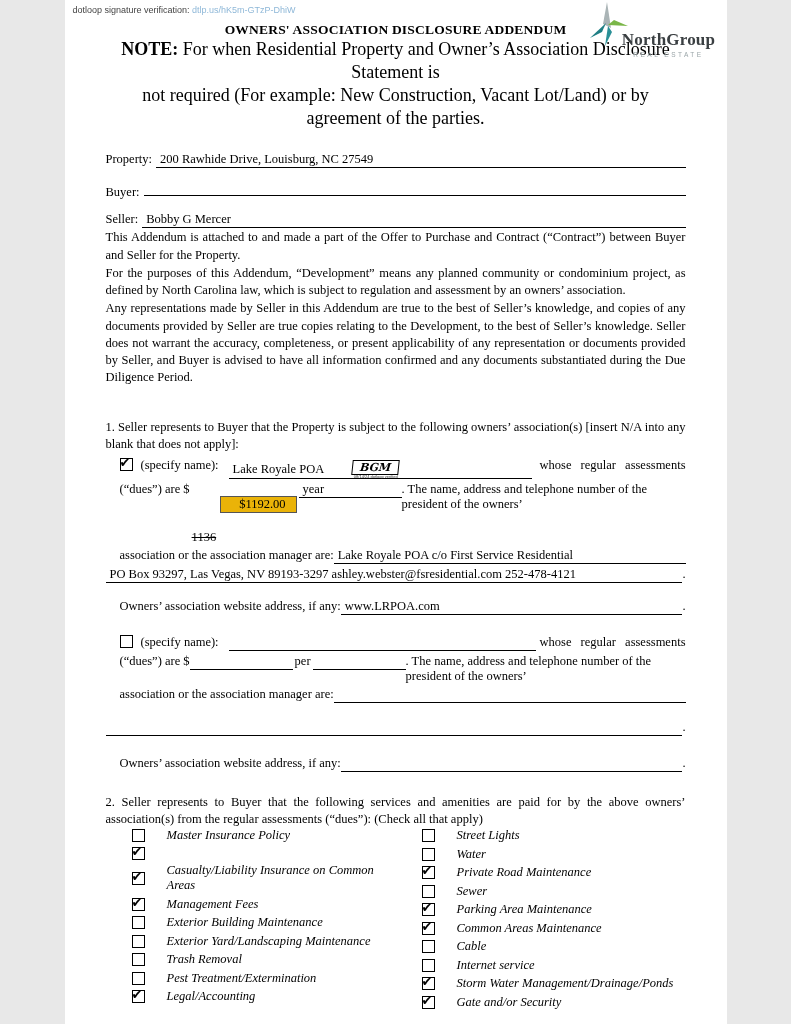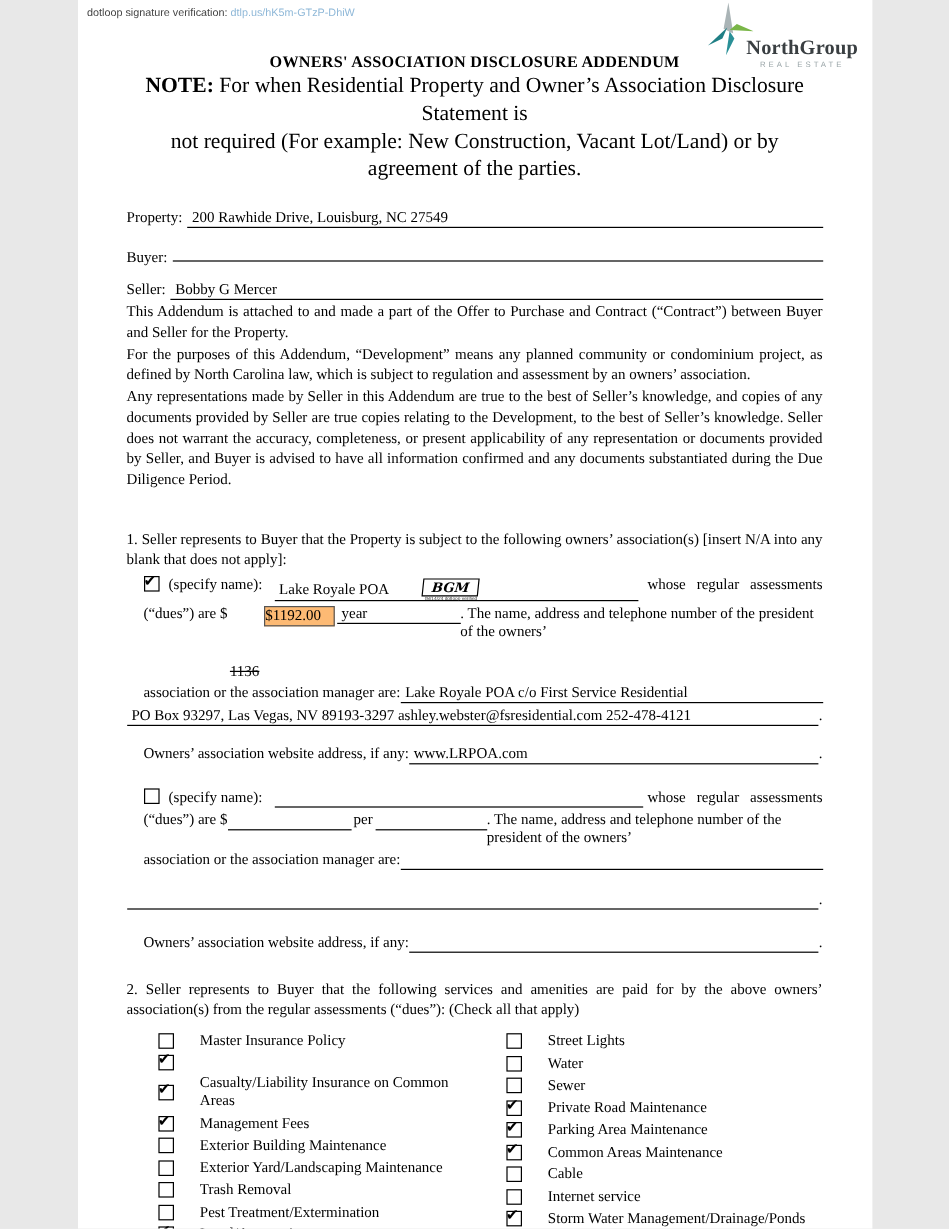--- a/index.html
+++ b/index.html
@@ -3,45 +3,45 @@
 <meta charset="utf-8">
 <style>
   html,body{margin:0;padding:0;background:#e8e8e8;}
   .page{width:662px;height:1024px;background:#fff;position:relative;margin:0 auto;
         font-family:"Liberation Serif",serif;font-size:12.5px;color:#000;overflow:hidden;}
   .content{padding:0 41px;}
   
   .dl-bar{font-family:"Liberation Sans",sans-serif;font-size:9px;color:#444;padding:5px 0 0 8px;}
   .dl-link{color:#8fb8d8;text-decoration:none;}
   
-  .hdr{ text-align:center; margin-top:28px; line-height:1.28;}
+  .hdr{ text-align:center; margin-top:6px; line-height:1.28;}
   .hdr-title{font-weight:bold;font-size:13.5px;letter-spacing:.2px;}
   .hdr-note{font-size:18px;text-align:center;}
   .logo{position:absolute;top:10px;right:14px;width:120px;text-align:center;}
   .logo-name{font-family:Liberation Serif, serif;font-size:17px;color:#3a3f42;font-weight:bold;letter-spacing:.2px;}
   .logo-tag{font-family:"Liberation Sans",sans-serif;font-size:6.5px;color:#9aa5a8;letter-spacing:2.5px;margin-top:1px;}
   .logo-row{display:flex;align-items:flex-end;justify-content:center;gap:0px;}
   
   .fld-row{display:flex;align-items:baseline;margin-top:12px;}
   .fld-label{white-space:nowrap;padding-right:4px;}
   .fill{border-bottom:1.2px solid #000;flex:1;min-height:15px;padding:0 4px;white-space:nowrap;}
   .para{ text-align:justify; line-height:1.38; margin-top:1px;}
   
   .cb{width:11px;height:11px;border:1.4px solid #000;display:inline-block;position:relative;flex:none;background:#fff;}
   .cb.checked::after{content:"\2714";position:absolute;top:-4px;left:-1px;font-size:13px;font-family:"DejaVu Sans",sans-serif;}
   .assoc{margin-left:14px;}
   .line{display:flex;align-items:flex-start;}
   .strike{text-decoration:line-through;padding:0 2px;margin-top:48px;}
-  .amendbox{border:1px solid #555;background:#fdba74;padding:0 10px 0 0;margin:0 2px;position:relative;top:1px;}
+  .amendbox{border:1px solid #555;background:#eab308;padding:0 10px 0 18px;margin:0 2px;position:relative;top:14px;}
   .stampwrap{display:inline-block;position:relative;top:2px;margin-left:28px;vertical-align:bottom;}
   .stamp{border:1.6px solid #000;background:#fff;padding:0 7px;font-style:italic;font-weight:bold;
          font-family:"DejaVu Serif",serif;font-size:11px;display:inline-block;transform:skewX(-6deg);}
   .stamp-sub{font-family:"Liberation Sans",sans-serif;font-size:4px;color:#333;text-align:center;line-height:1.1;}
   
-  .svc-cols{display:flex;margin-top:10px;}
+  .svc-cols{display:flex;font-style:italic;}
   .svc-col{width:50%;}
   .svc-row{display:flex;align-items:center;margin:0 0 3.5px 26px;}
   .svc-label{margin-left:22px;}
   .rec-box{border:1.2px solid #000;height:48px;margin:2px 0 2px 54px;}
   .nw{white-space:nowrap;}
 </style>
 </head>
 <body>
 
 <div class="page">
@@ -196,26 +196,26 @@
       <div class="svc-col">
           <div class="svc-row">
             <span class="cb"></span>
             <span class="svc-label">Street Lights</span>
           </div>
           <div class="svc-row">
             <span class="cb"></span>
             <span class="svc-label">Water</span>
           </div>
           <div class="svc-row">
+            <span class="cb checked"></span>
+            <span class="svc-label">Private Road Maintenance</span>
+          </div>
+          <div class="svc-row">
             <span class="cb"></span>
             <span class="svc-label">Sewer</span>
-          </div>
-          <div class="svc-row">
-            <span class="cb checked"></span>
-            <span class="svc-label">Private Road Maintenance</span>
           </div>
           <div class="svc-row">
             <span class="cb checked"></span>
             <span class="svc-label">Parking Area Maintenance</span>
           </div>
           <div class="svc-row">
             <span class="cb checked"></span>
             <span class="svc-label">Common Areas Maintenance</span>
           </div>
           <div class="svc-row">

